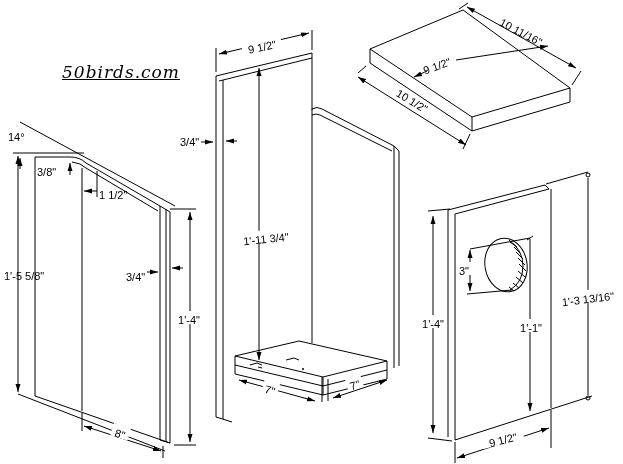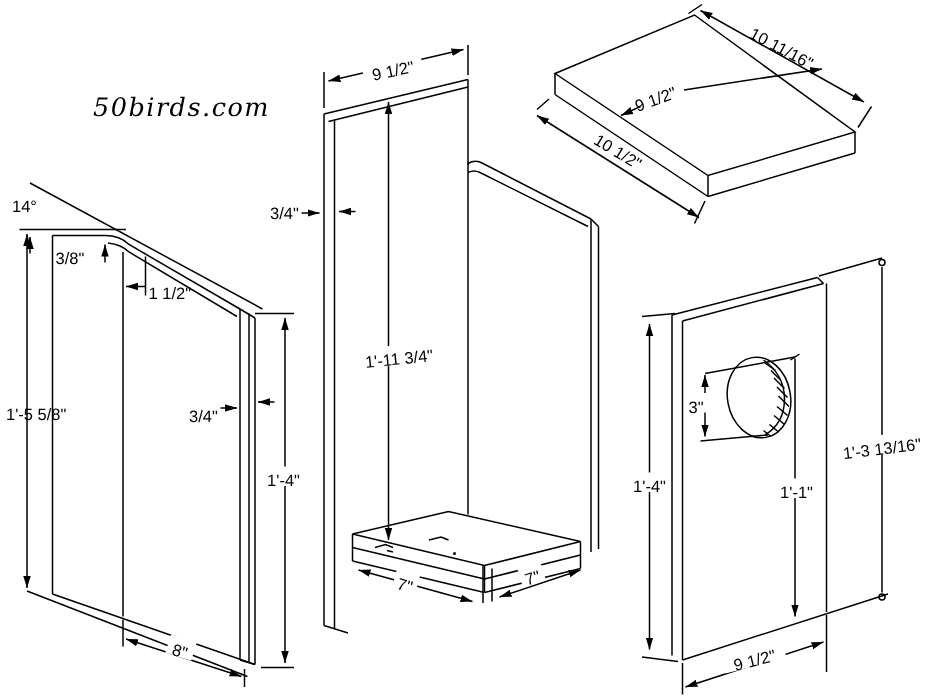--- a/index.html
+++ b/index.html
@@ -3,21 +3,21 @@
 <meta charset="utf-8">
 <style>
   html,body{margin:0;padding:0;background:#ffffff;}
   .canvas{
     position:relative;width:623px;height:464px;background:#ffffff;overflow:hidden;
     font-family:"Liberation Sans",sans-serif;
   }
   .watermark{
     position:absolute;left:62px;top:62px;
     font-family:"DejaVu Serif",serif;font-style:italic;font-size:17px;
-    color:#000;letter-spacing:1px;
+    color:#000;text-decoration:underline;letter-spacing:1px;
   }
   svg{position:absolute;left:0;top:0;}
   svg .ln{stroke:#000;stroke-width:1;fill:none;}
   svg text{font-family:"Liberation Sans",sans-serif;font-size:11px;fill:#000;}
   svg .bg{fill:#ffffff;stroke:none;}
 </style>
 </head>
 <body>
 
 <div class="canvas">

